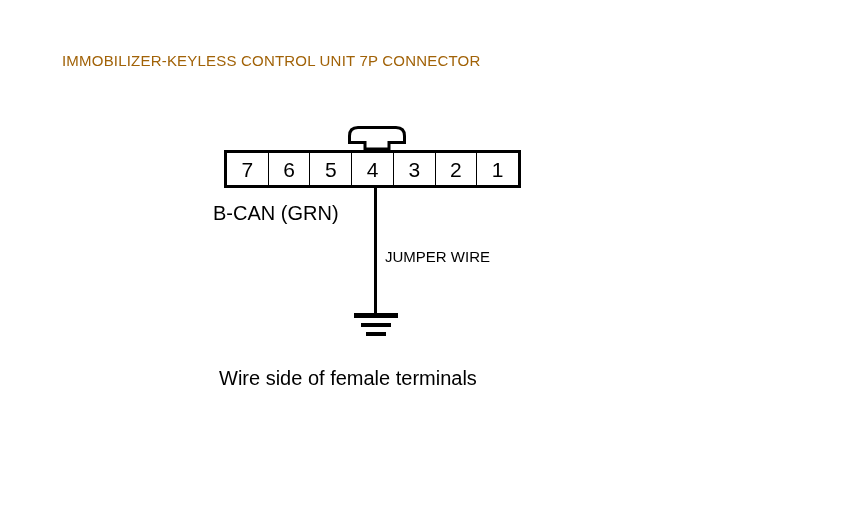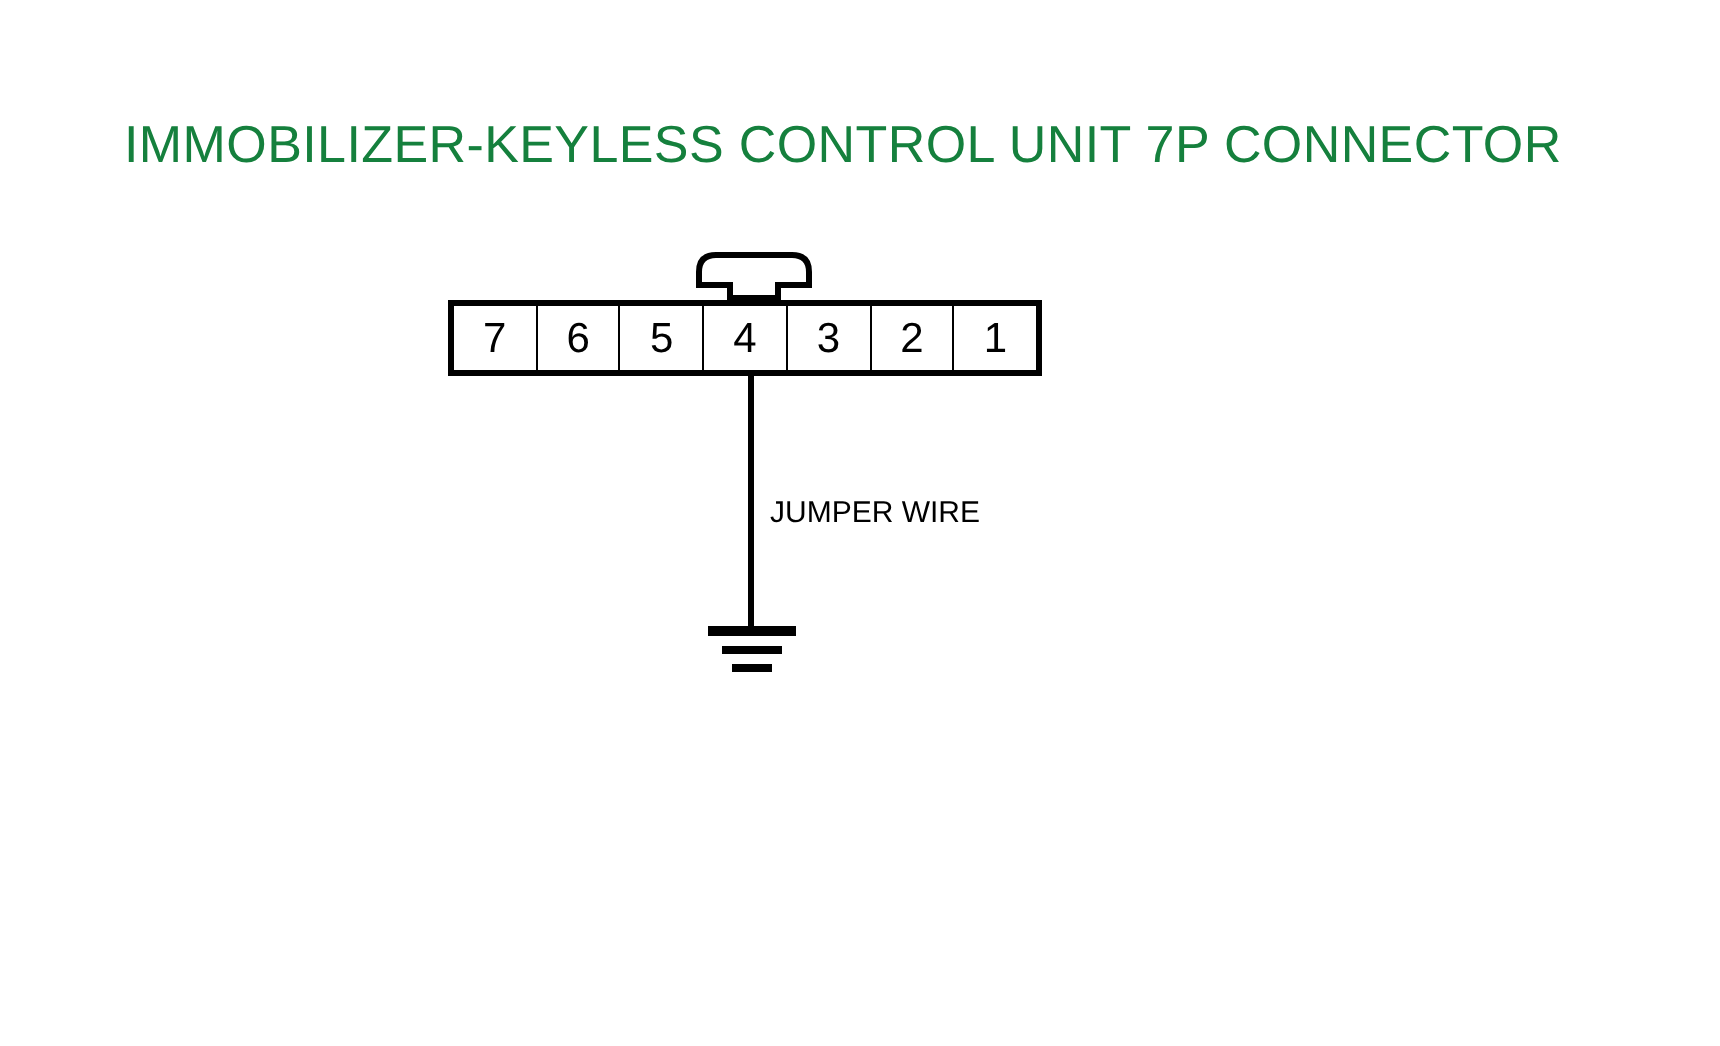--- a/index.html
+++ b/index.html
@@ -23,26 +23,25 @@
     top: 0;
     width: 860px;
     height: 523px;
   }
 
   
   .title {
     position: absolute;
     left: 62px;
     top: 48px;
-    font-size: 26px;
+    font-size: 15px;
     line-height: 25px;
     letter-spacing: 0.2px;
     white-space: nowrap;
-    color: #15803d;
-    margin-top: 12px;
+    color: #a16207;
   }
 
   
   .connector {
     position: absolute;
     left: 224px;
     top: 122px;
     width: 297px;
     height: 66px;
   }
@@ -157,25 +156,27 @@
       <div class="cell">6</div>
       <div class="cell">5</div>
       <div class="cell">4</div>
       <div class="cell">3</div>
       <div class="cell">2</div>
       <div class="cell">1</div>
     </div>
 
   </div>
 
+  <div class="label-bcan">B-CAN (GRN)</div>
 
   <div class="wire"></div>
 
   <div class="label-jumper">JUMPER WIRE</div>
 
   <div class="ground">
     <div class="gnd-bar b1"></div>
     <div class="gnd-bar b2"></div>
     <div class="gnd-bar b3"></div>
   </div>
 
+  <div class="caption">Wire side of female terminals</div>
 
 </div>
 
 </body></html>

